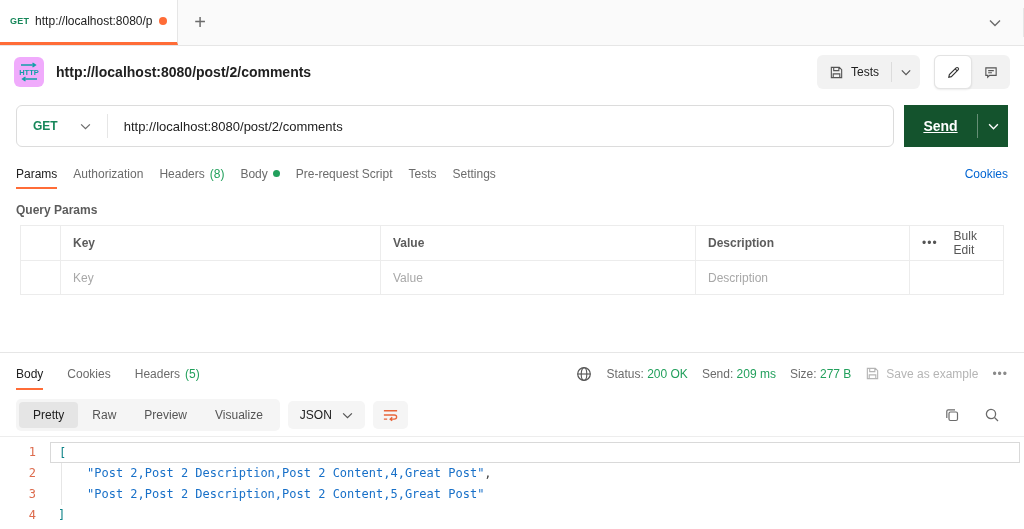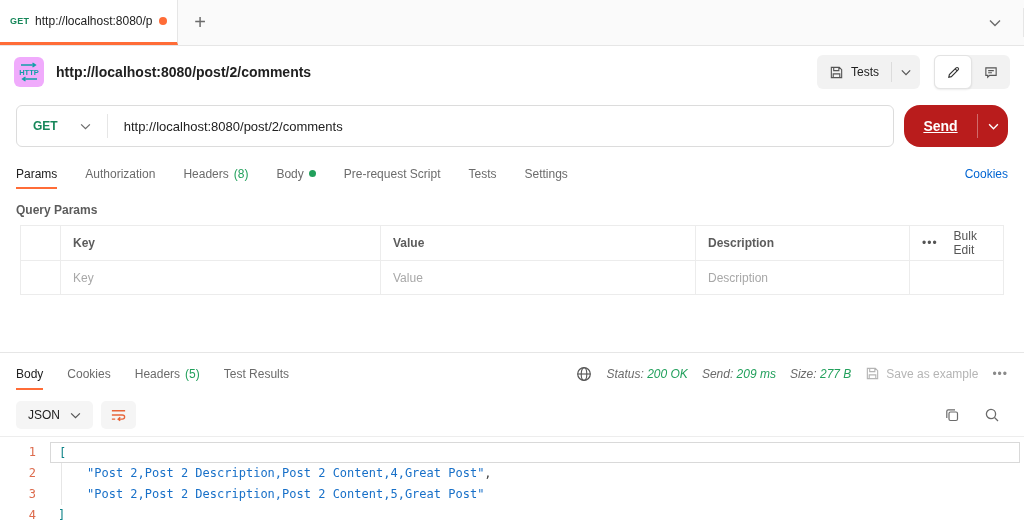--- a/index.html
+++ b/index.html
@@ -42,29 +42,29 @@
     box-shadow:0 1px 2px rgba(0,0,0,.08); }
 
   
   .urlrow { height:56px; display:flex; align-items:center; gap:10px; padding:0 16px; }
   .url-box { flex:1; height:42px; border:1px solid #dcdcdc; border-radius:6px; background:#fff;
     display:flex; align-items:center; }
   .method-sel { display:flex; align-items:center; gap:22px; padding:0 16px; cursor:pointer; }
   .method-label { font-size:12px; font-weight:bold; color:#17875a; }
   .url-sep { width:1px; height:24px; background:#e6e6e6; }
   .url-text { padding:0 16px; font-size:13px; color:#212121; flex:1; }
-  .send-btn { width:104px; height:42px; background:#b91c1c; border-radius:16px; display:flex;
+  .send-btn { width:104px; height:42px; background:#14532d; border-radius:0; display:flex;
     align-items:stretch; color:#fff; cursor:pointer;text-decoration:underline; }
   .send-label { flex:1; display:flex; align-items:center; justify-content:center;
     font-size:14px; font-weight:bold; }
   .send-sep { width:1px; background:rgba(255,255,255,.35); margin:9px 0; }
   .send-caret { width:30px; display:flex; align-items:center; justify-content:center; }
 
   
-  .reqtabs { height:39px; display:flex; align-items:center; padding:0 16px; gap:28px; font-size:12px; }
+  .reqtabs { height:39px; display:flex; align-items:center; padding:0 16px; gap:16px; font-size:12px; }
   .rtab { color:#6b6b6b; cursor:pointer; height:100%; display:flex; align-items:center; gap:5px; position:relative; }
   .rtab.active { color:#212121; font-weight:500; }
   .rtab.active::after { content:""; position:absolute; left:0; right:0; bottom:4px; height:2px; background:#ff6c37; }
   .count-green { color:#22a05c; }
   .dot-green { width:7px; height:7px; border-radius:50%; background:#22a05c; }
   .reqtabs-spacer { flex:1; }
   .cookies-link { color:#0265d2; font-weight:500; cursor:pointer; }
 
   
   .qp-label { padding:10px 16px 8px; font-size:12px; font-weight:bold; color:#5c5c5c; }
@@ -81,21 +81,21 @@
   .qp-head { font-weight:bold; color:#5c5c5c; }
   .qp-placeholder { color:#a8a8a8; }
   .more-dots { letter-spacing:1px; color:#555; cursor:pointer; font-size:12px; }
   .bulk-edit { cursor:pointer; font-size:12px; color:#555; }
 
   
   .resp-sep { height:57px; }
   .resptabs { height:42px; border-top:1px solid #e6e6e6; display:flex; align-items:center;
     padding:0 16px; gap:24px; font-size:12px; }
   .resp-meta { display:flex; align-items:center; gap:14px; margin-left:auto; font-size:12px; }
-  .meta-pair { color:#6b6b6b; white-space:nowrap;font-style:italic; }
+  .meta-pair { color:#6b6b6b; white-space:nowrap; }
   .meta-val { color:#22a05c; }
   .globe { color:#555; }
   .save-example { display:flex; align-items:center; gap:6px; color:#b5b5b5; cursor:pointer; white-space:nowrap; }
   .resp-more { color:#8a8a8a; cursor:pointer; letter-spacing:1px; }
 
   .resp-toolbar { height:42px; display:flex; align-items:center; padding:0 16px; gap:8px; }
   .seg-control { display:flex; background:#f5f5f5; border-radius:5px; padding:3px; }
   .seg-item { padding:6px 14px; font-size:12px; color:#555; border-radius:4px; cursor:pointer; }
   .seg-item.active { background:#e5e5e5; color:#212121; font-weight:500; }
   .fmt-select { display:flex; align-items:center; gap:10px; background:#f5f5f5; border-radius:5px;
@@ -252,23 +252,20 @@
   <div class="rtab active">
       <span>Body</span>
     </div>
   <div class="rtab">
       <span>Cookies</span>
     </div>
   <div class="rtab">
       <span>Headers</span>
       <span class="count-green">(5)</span>
     </div>
-  <div class="rtab">
-      <span>Test Results</span>
-    </div>
   <div class="resp-meta">
     <span class="globe">
       <svg width="16" height="16" viewBox="0 0 16 16">
           <circle cx="8" cy="8" r="6.3" fill="none" stroke="currentColor" stroke-width="1.2"></circle>
           <ellipse cx="8" cy="8" rx="2.8" ry="6.3" fill="none" stroke="currentColor" stroke-width="1.1"></ellipse>
           <path d="M1.7 8 H14.3" stroke="currentColor" stroke-width="1.1"></path>
         </svg>
     </span>
     <span class="meta-pair"><span>Status:</span> <span class="meta-val">200 OK</span></span>
     <span class="meta-pair"><span>Send:</span> <span class="meta-val">209 ms</span></span>
@@ -277,20 +274,26 @@
       <svg width="15" height="15" viewBox="0 0 16 16">
           <path d="M2.5 2.5 H11 L13.5 5 V13.5 H2.5 Z M5 2.5 V6 H10.5 V2.5 M4.5 13.5 V9.5 H11.5 V13.5" fill="none" stroke="#b5b5b5" stroke-width="1.2"></path>
         </svg>
       <span>Save as example</span>
     </span>
     <span class="resp-more">•••</span>
   </div>
 </div>
 
 <div class="resp-toolbar">
+  <div class="seg-control">
+    <div class="seg-item active">Pretty</div>
+    <div class="seg-item">Raw</div>
+    <div class="seg-item">Preview</div>
+    <div class="seg-item">Visualize</div>
+  </div>
   <div class="fmt-select">
     <span>JSON</span>
     <svg width="11" height="7" viewBox="0 0 12 8">
         <path d="M1 1.5 L6 6.5 L11 1.5" fill="none" stroke="#555" stroke-width="1.4"></path>
       </svg>
   </div>
   <div class="wrap-btn">
     <svg width="17" height="14" viewBox="0 0 18 14">
       <path d="M2 2.5 H16 M2 7 H13 Q15.5 7 15.5 9.2 Q15.5 11.4 13 11.4 H9 M10.8 9.4 L8.6 11.4 L10.8 13.2 M2 11.4 H5.5" fill="none" stroke="currentColor" stroke-width="1.4"></path>
     </svg>

